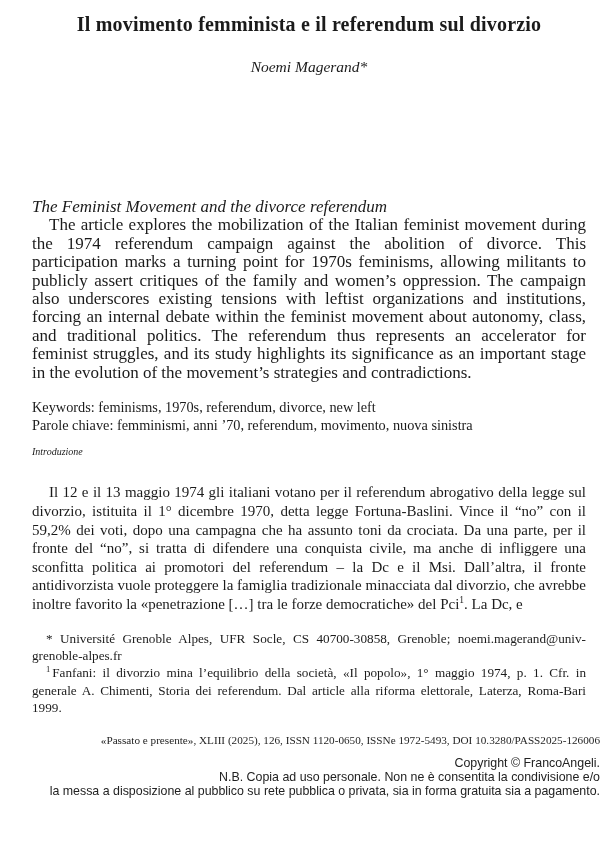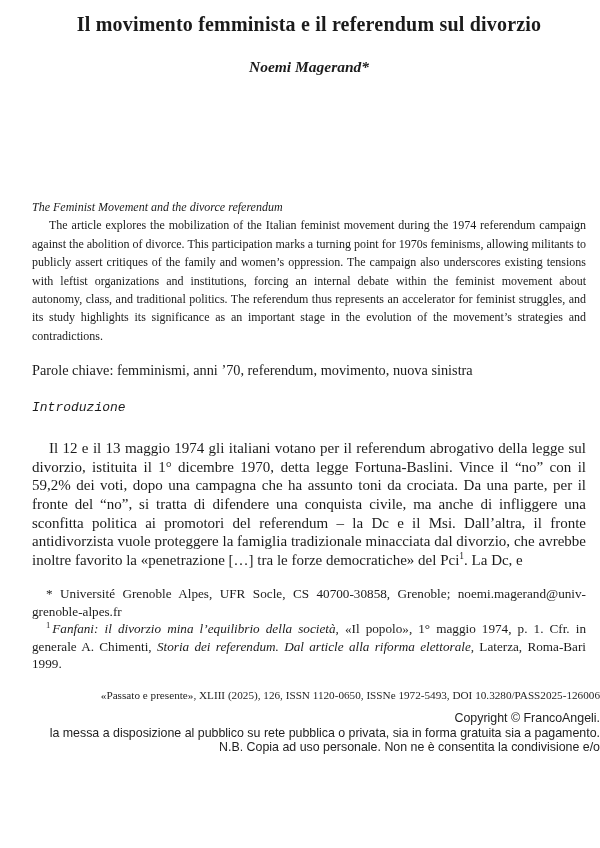--- a/index.html
+++ b/index.html
@@ -21,41 +21,39 @@
     font-weight: 700;
     text-align: center;
     letter-spacing: 0.2px;
   }
   .author {
     margin-top: 21px;
     text-align: center;
     font-style: italic;
     font-size: 15.5px;
     line-height: 19px;
-    font-weight: bold;
   }
 
   .abstract {
     margin-top: 122px;
-    font-size: 12px;
+    font-size: 17px;
     line-height: 18.4px;
     text-align: justify;
   }
   .abstract-heading { font-style: italic; }
   .abstract-body { margin: 0; text-indent: 17px; }
 
   .keywords { margin-top: 16px; font-size: 14.3px; line-height: 18.4px; }
   .keywords div { margin: 0; }
 
   .section-heading {
-    margin-top: 19px;
+    margin-top: 8px;
     font-style: italic;
-    font-size: 13px;
+    font-size: 10px;
     line-height: 18.6px;
-    font-family: Liberation Mono, monospace;
   }
   .intro-para {
     margin: 22px 0 0 0;
     font-size: 15px;
     line-height: 18.6px;
     text-align: justify;
     text-indent: 17px;
   }
   sup.fnref {
     font-size: 9.5px;
@@ -63,21 +61,21 @@
     line-height: 0;
   }
 
   .footnotes {
     margin-top: 16px;
     font-size: 13.2px;
     line-height: 17.4px;
     text-align: justify;
   }
   .footnote { margin: 0; text-indent: 14px; }
-  .footnote .it { font-style: italic; }
+  .footnote .it { }
   sup.fn-marker {
     font-size: 8.5px;
     vertical-align: super;
     line-height: 0;
     margin-right: 2px;
   }
   .presented {
     margin-top: 7px;
     font-size: 13.6px;
     line-height: 17.4px;
@@ -103,36 +101,37 @@
     <h1 class="title">Il movimento femminista e il referendum sul divorzio</h1>
 
     <div class="author">Noemi Magerand*</div>
 
     <div class="abstract">
       <div class="abstract-heading">The Feminist Movement and the divorce referendum</div>
       <p class="abstract-body">The article explores the mobilization of the Italian feminist movement during the 1974 referendum campaign against the abolition of divorce. This participation marks a turning point for 1970s feminisms, allowing militants to publicly assert critiques of the family and women’s oppression. The campaign also underscores existing tensions with leftist organizations and institutions, forcing an internal debate within the feminist movement about autonomy, class, and traditional politics. The referendum thus represents an accelerator for feminist struggles, and its study highlights its significance as an important stage in the evolution of the movement’s strategies and contradictions.</p>
     </div>
 
     <div class="keywords">
+      <div>Keywords: feminisms, 1970s, referendum, divorce, new left</div>
       <div>Parole chiave: femminismi, anni ’70, referendum, movimento, nuova sinistra</div>
     </div>
 
     <div class="section-heading">Introduzione</div>
 
     <p class="intro-para"><span>Il 12 e il 13 maggio 1974 gli italiani votano per il referendum abrogativo della legge sul divorzio, istituita il 1° dicembre 1970, detta legge Fortuna-Baslini. Vince il “no” con il 59,2% dei voti, dopo una campagna che ha assunto toni da crociata. Da una parte, per il fronte del “no”, si tratta di difendere una conquista civile, ma anche di infliggere una sconfitta politica ai promotori del referendum – la Dc e il Msi. Dall’altra, il fronte antidivorzista vuole proteggere la famiglia tradizionale minacciata dal divorzio, che avrebbe inoltre favorito la «penetrazione […] tra le forze democratiche» del Pci</span><sup class="fnref">1</sup><span>. La Dc, e</span></p>
 
     <div class="footnotes">
       <p class="footnote"><span>* Université Grenoble Alpes, UFR Socle, CS 40700-30858, Grenoble; noemi.magerand@</span><wbr><span>univ-grenoble-alpes.fr</span></p>
 
       <p class="footnote"><sup class="fn-marker">1</sup><span class="it">Fanfani: il divorzio mina l’equilibrio della società</span><span>, «Il popolo», 1° maggio 1974, p. 1. Cfr. in generale A. Chimenti, </span><span class="it">Storia dei referendum. Dal article alla riforma elettorale</span><span>, Laterza, Roma-Bari 1999.</span></p>
 
     </div>
   </div>
 
   <div class="page-footer">
     <div class="journal-line">«Passato e presente», XLIII (2025), 126, ISSN 1120-0650, ISSNe 1972-5493, DOI 10.3280/PASS2025-126006</div>
     <div class="copyright">
       <div>Copyright © FrancoAngeli.</div>
+      <div>N.B. Copia ad uso personale. Non ne è consentita la condivisione e/o</div>
       <div>la messa a disposizione al pubblico su rete pubblica o privata, sia in forma gratuita sia a pagamento.</div>
-      <div>N.B. Copia ad uso personale. Non ne è consentita la condivisione e/o</div>
     </div>
   </div>
 </div>
 
 </body></html>

